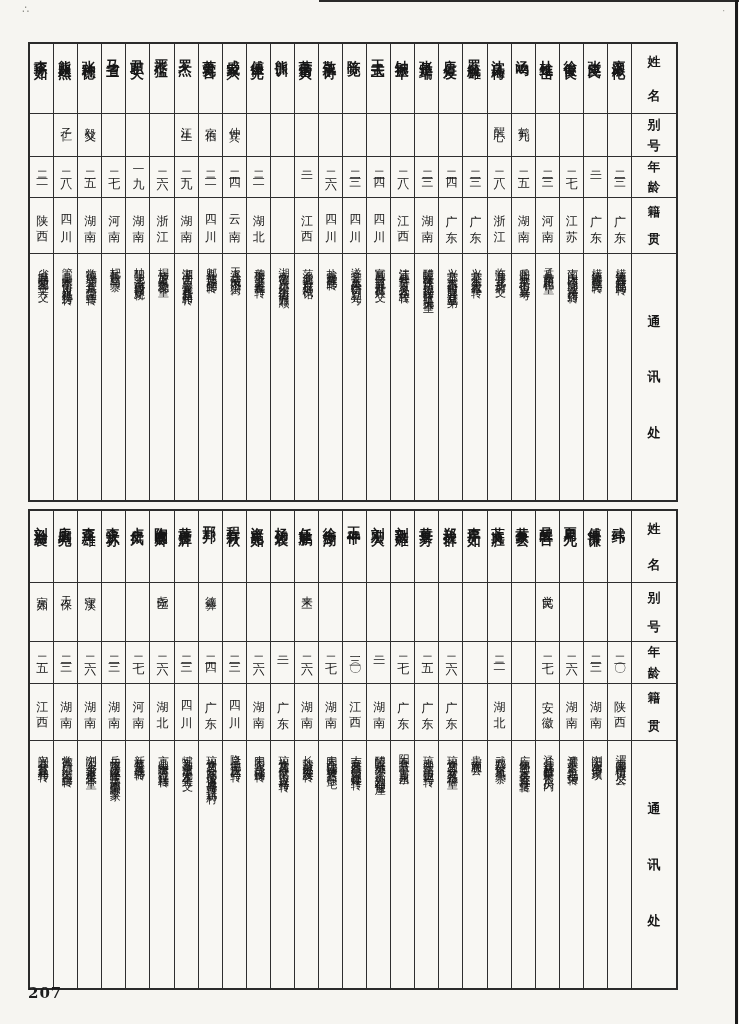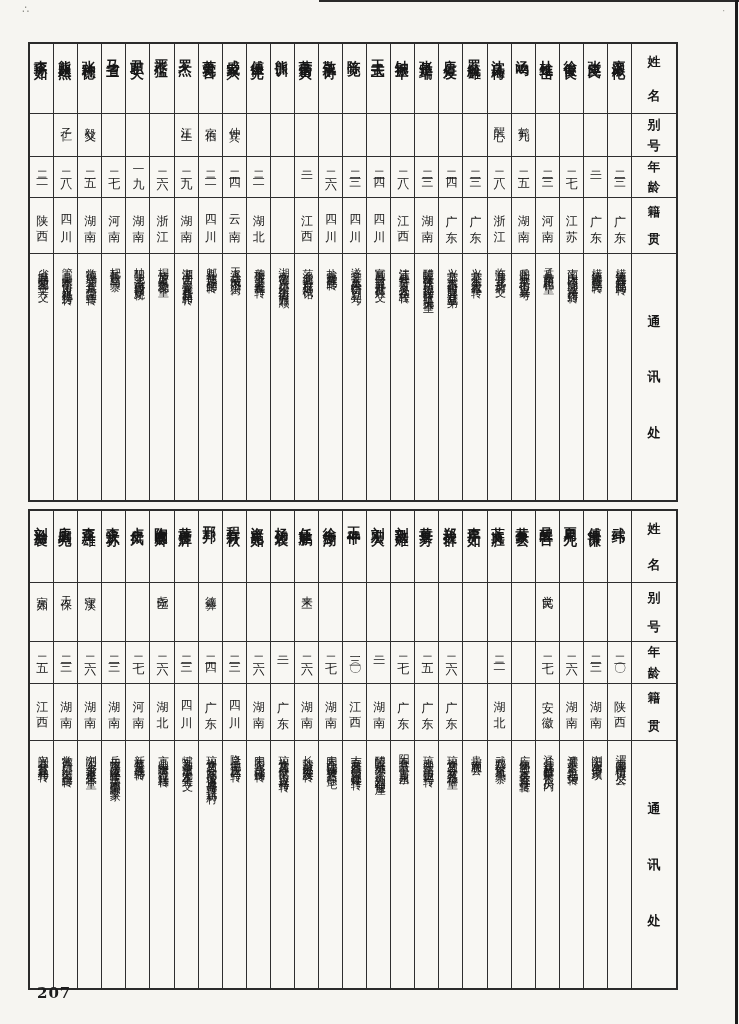--- a/index.html
+++ b/index.html
@@ -48,21 +48,21 @@
   .pcol .c-addr{font-size:11px;letter-spacing:2.5px;padding-top:5px;line-height:22px;}
 
   
   .hcell{display:flex;flex-direction:column;justify-content:space-around;align-items:center;
          font-weight:bold;font-size:13px;}
   .hcell span{display:block;line-height:1;}
   .hcell.c-name,.hcell.c-alias{font-size:13px;}
   .hcell.c-age,.hcell.c-native{font-size:12.5px;}
   .hcell.c-addr{padding:40px 0;}
 
-  .page-number{position:absolute;left:37px;top:984px;font-family:"DejaVu Serif",serif;
+  .page-number{position:absolute;left:28px;top:984px;font-family:"DejaVu Serif",serif;
                font-size:15px;font-weight:bold;letter-spacing:1px;color:#1d1d1d;}
 </style>
 </head>
 <body>
 
 <div class="page">
   <div class="artifact">∴</div>
   <div class="artifact2">·</div>
   <div class="scan-edge-top"></div>
   <div class="scan-edge-right"></div>

